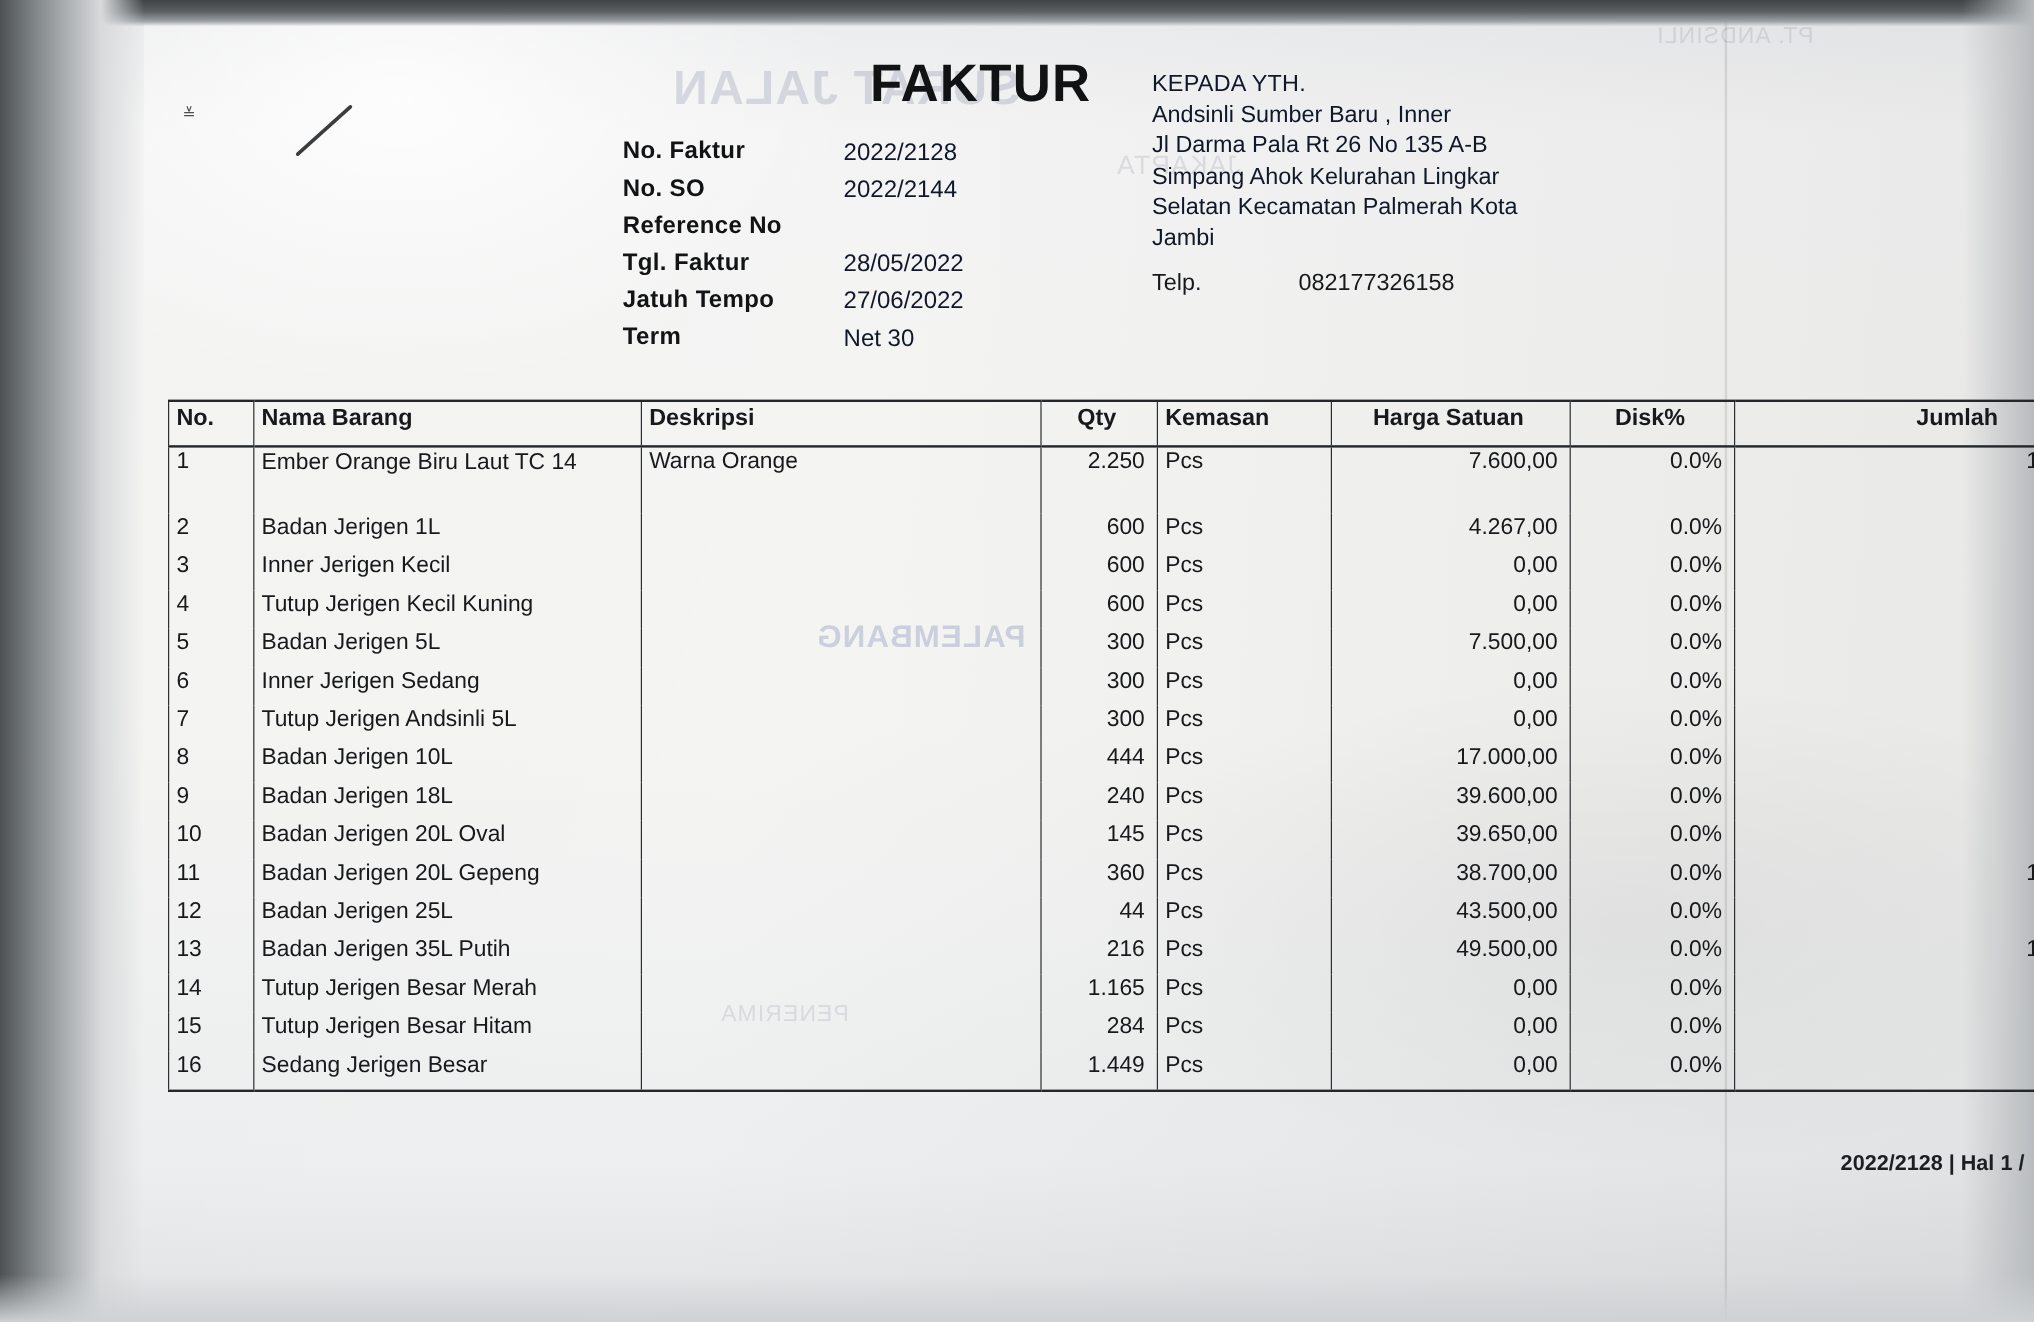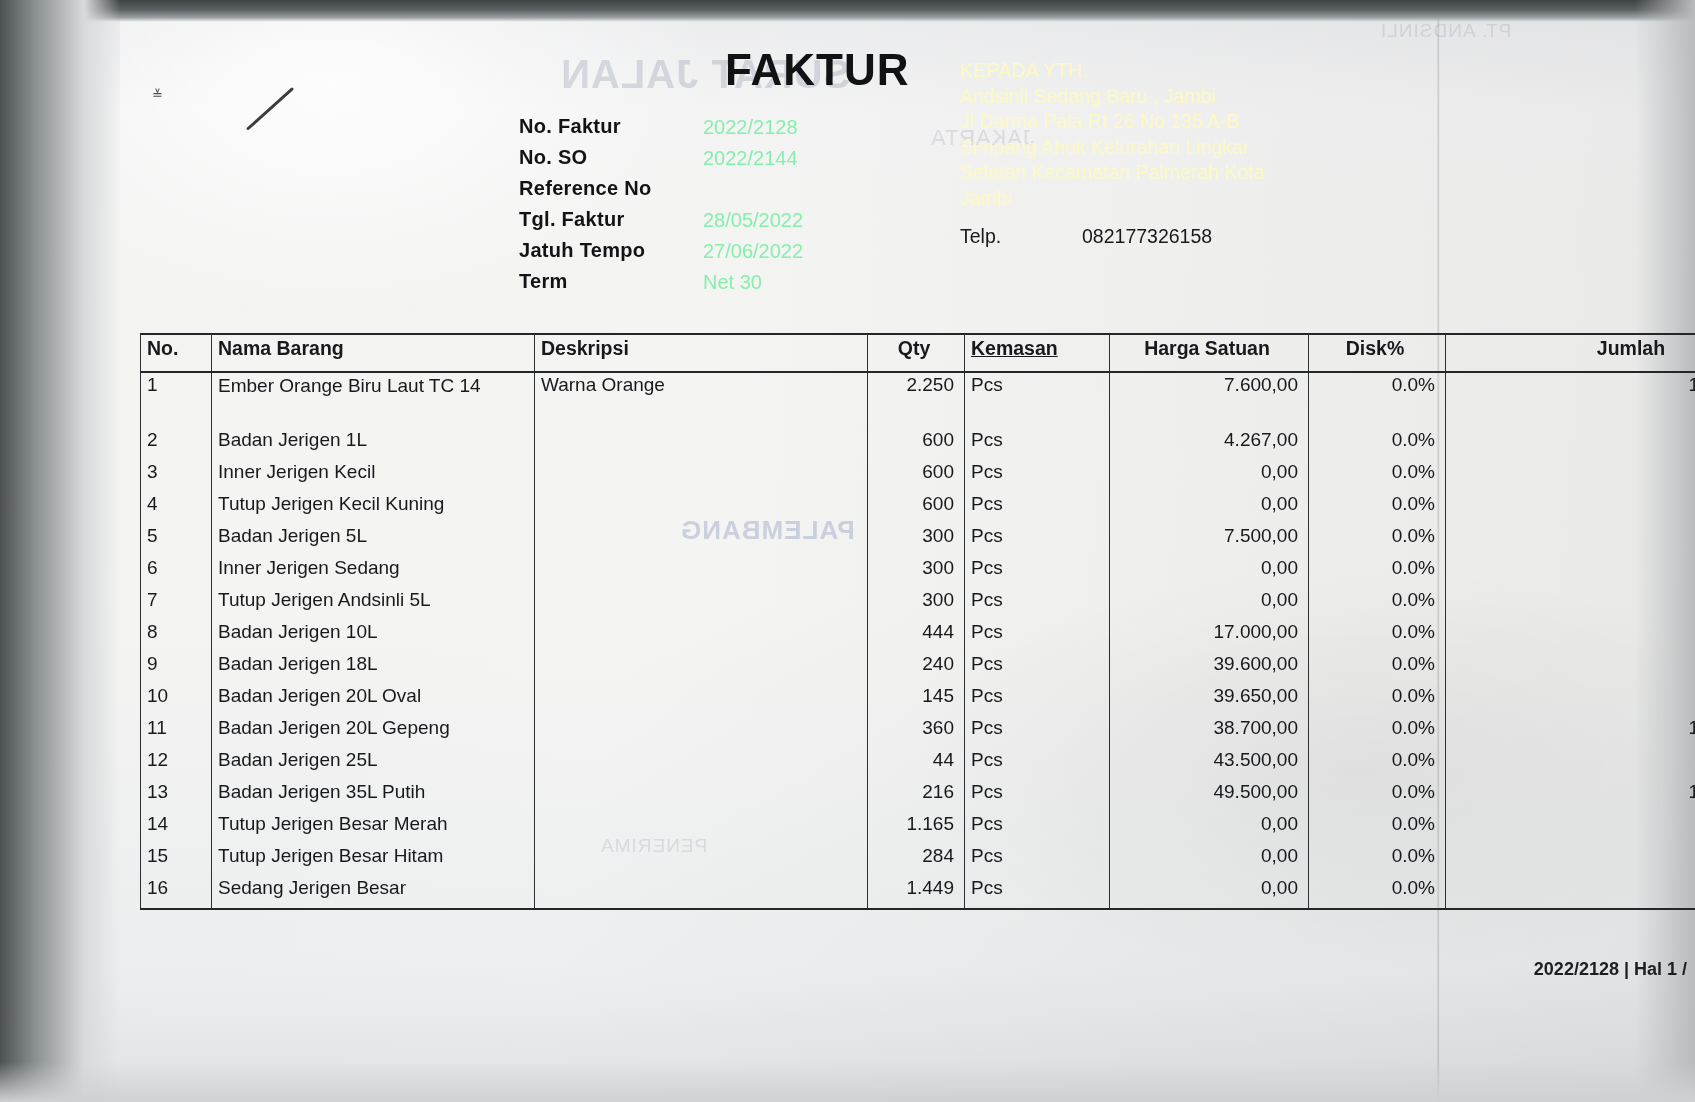--- a/index.html
+++ b/index.html
@@ -111,31 +111,31 @@
     width: 420px;
   }
   .meta-row { position: relative; height: 31px; }
   .meta-label {
     position: absolute; left: 0; top: 0;
     font-size: 20px; font-weight: 700; color: #111315;
     letter-spacing: 0.3px;
   }
   .meta-value {
     position: absolute; left: 184px; top: 1px;
-    font-size: 20px; font-weight: 400; color: #86efac;
+    font-size: 20px; font-weight: 400; color: #0f172a;
   }
 
   
   .recipient {
     position: absolute;
     left: 960px; top: 58px;
     width: 430px;
     font-size: 19.5px;
     line-height: 25.5px;
-    color: #fef9c3;
+    color: #0f172a;
   }
   .recipient .ln { white-space: nowrap; }
   .recipient .hdr { letter-spacing: 0.2px; }
   .telp {
     position: absolute; left: 960px; top: 225px;
     font-size: 19.5px; color: #17191c;
   }
   .telp .tval { position: absolute; left: 122px; top: 0; white-space: nowrap; }
 
   
@@ -170,21 +170,21 @@
   .c-no     { width: 58px;  text-align: left; }
   .c-name   { width: 310px; text-align: left; }
   .c-desc   { width: 320px; text-align: left; margin-left: 43px; }
   .c-qty    { width: 80px;  text-align: right; padding-right: 10px !important; }
   .c-kem    { width: 132px; text-align: left; }
   .c-harga  { width: 182px; text-align: right; padding-right: 10px !important; }
   .c-disk   { width: 120px; text-align: right; padding-right: 10px !important; }
   .c-jumlah { width: 358px; text-align: right; padding-right: 10px !important; }
 
   th.c-qty, th.c-harga, th.c-disk, th.c-jumlah { text-align: center; }
-  th.c-kem { text-align: left; text-decoration: underline; }
+  th.c-kem { text-align: left; }
 
   .row1-name { line-height: 23px; }
 
   .footer-note {
     position: absolute;
     right: 8px; bottom: 122px;
     font-size: 18px;
     color: #1c1f22;
     white-space: nowrap;
     font-weight: bold;
@@ -242,21 +242,21 @@
       <span class="meta-value">27/06/2022</span>
     </div>
     <div class="meta-row">
       <span class="meta-label">Term</span>
       <span class="meta-value">Net 30</span>
     </div>
   </div>
 
   <div class="recipient">
     <div class="ln hdr">KEPADA YTH.</div>
-    <div class="ln">Andsinli Sedang Baru , Jambi</div>
+    <div class="ln">Andsinli Sumber Baru , Inner</div>
     <div class="ln">Jl Darma Pala Rt 26 No 135 A-B</div>
     <div class="ln">Simpang Ahok Kelurahan Lingkar</div>
     <div class="ln">Selatan Kecamatan Palmerah Kota</div>
     <div class="ln">Jambi</div>
   </div>
   <div class="telp">
     <span>Telp.</span>
     <span class="tval">082177326158</span>
   </div>
 

